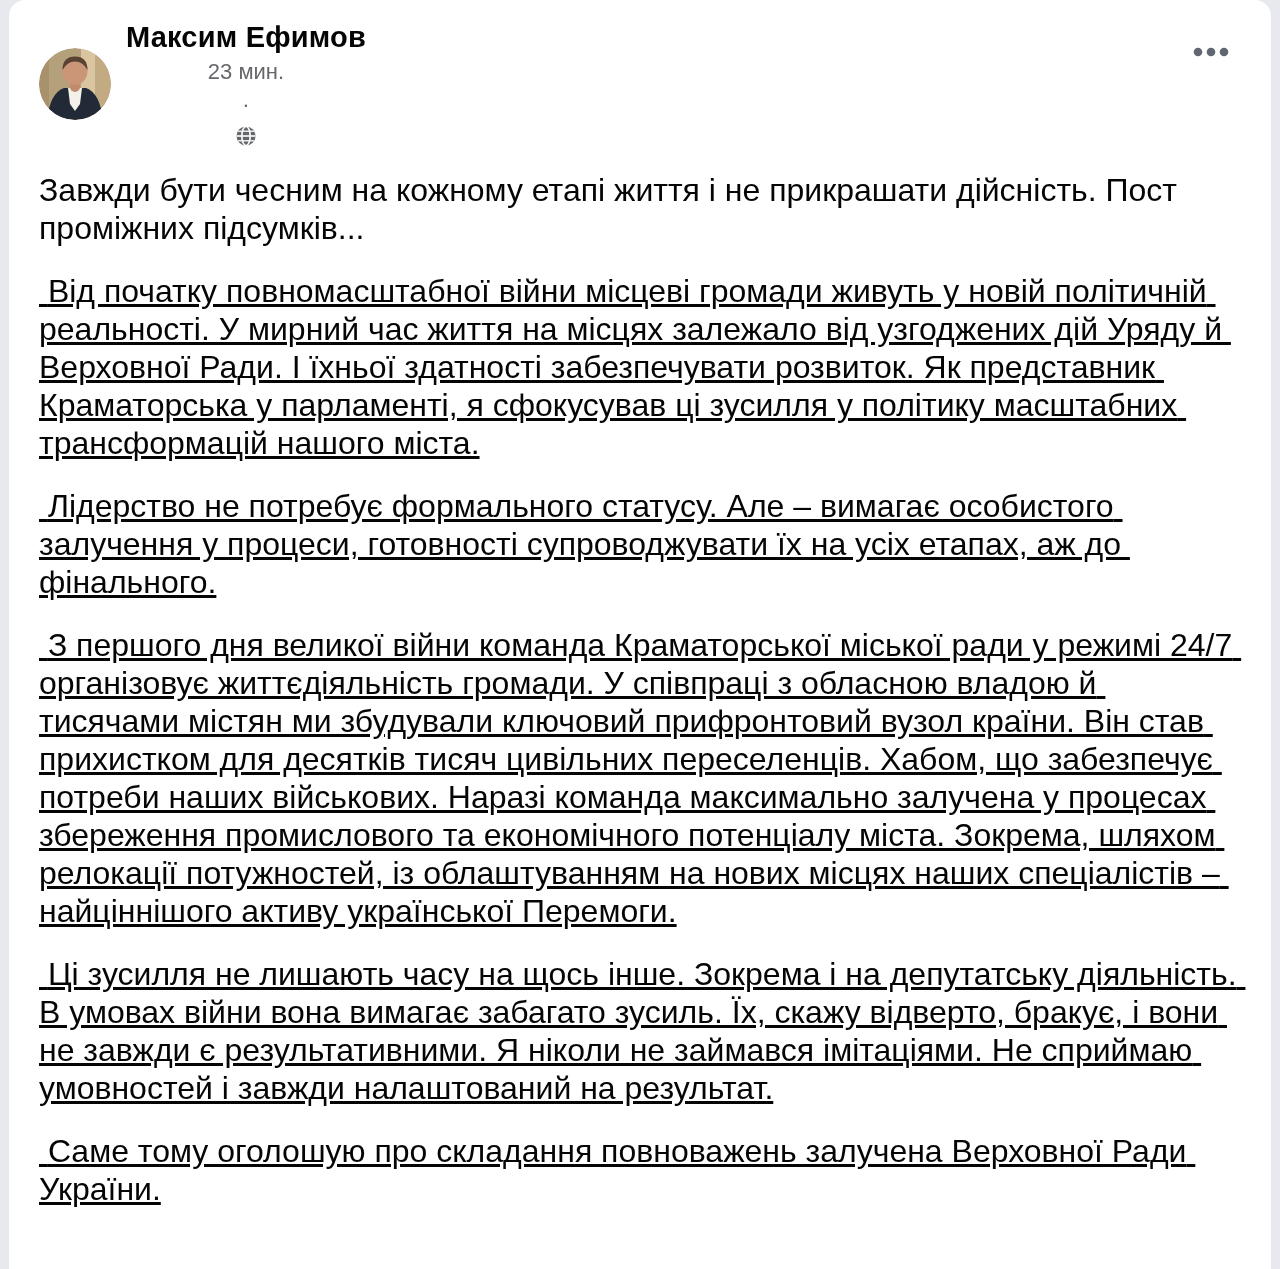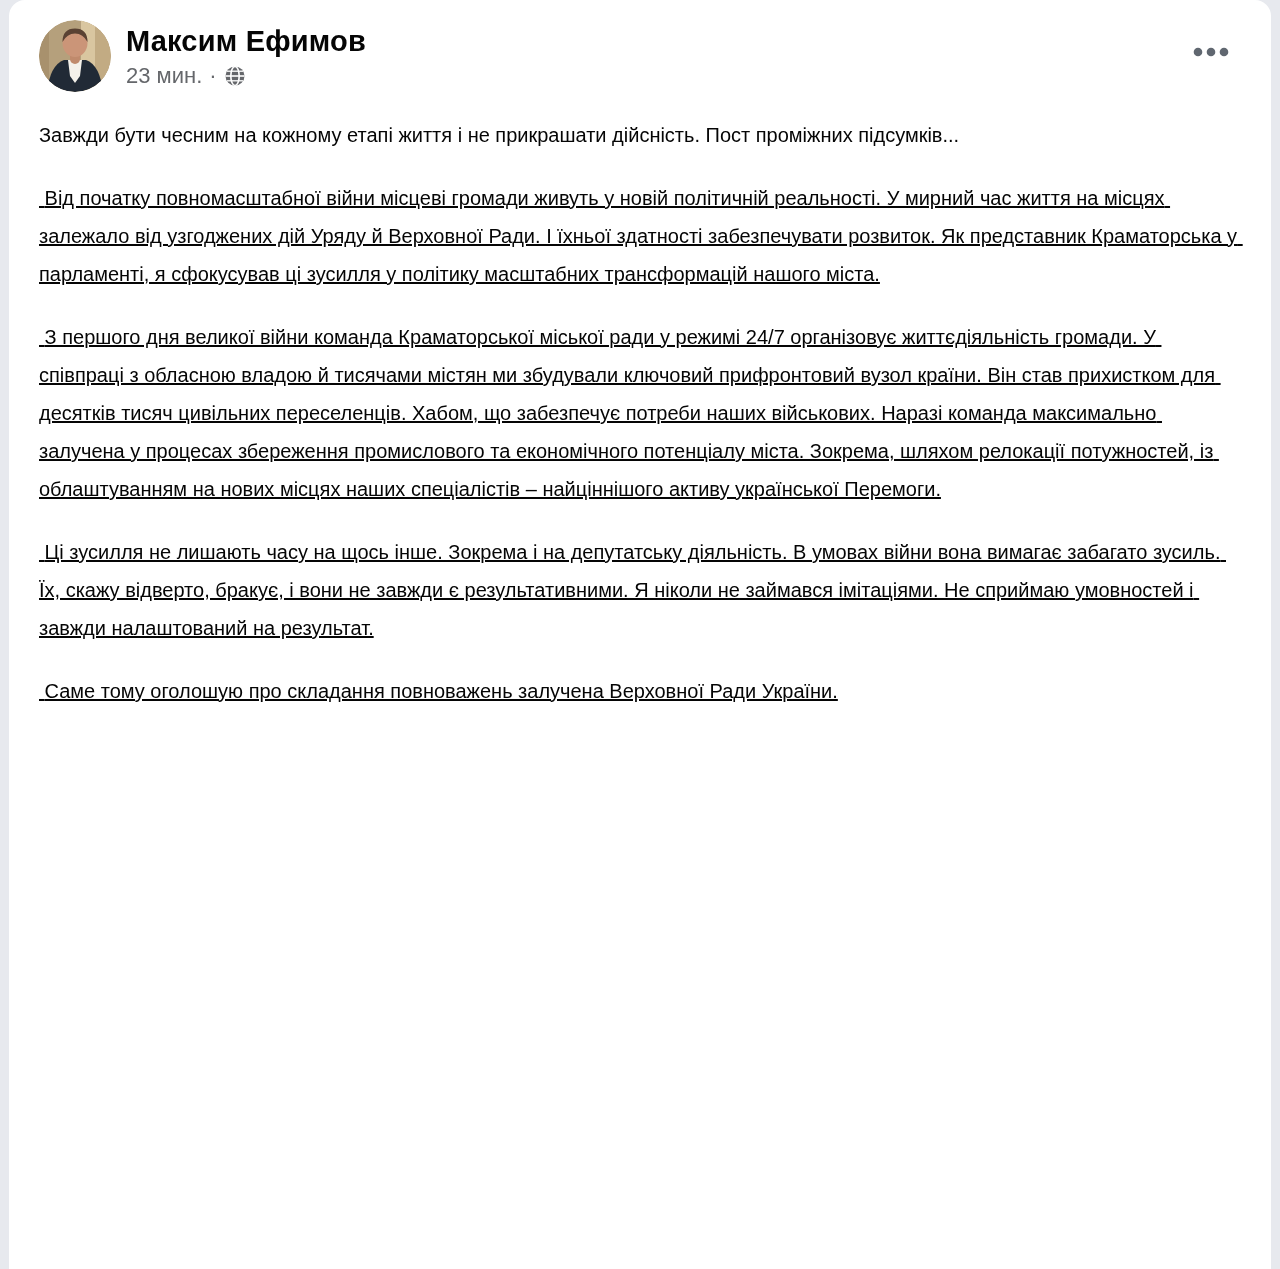--- a/index.html
+++ b/index.html
@@ -39,35 +39,35 @@
   }
   .avatar svg{display:block;width:72px;height:72px;}
   .hmeta{margin-left:15px;text-align:right;}
   .author{
     font-size:29px;font-weight:700;color:var(--text);
     line-height:34px;letter-spacing:.2px;cursor:pointer;
   }
   .sub{
     display:flex;align-items:center;gap:7px;
     margin-top:5px;
-    font-size:22px;color:var(--muted);line-height:26px;
+    font-size:22px;color:var(--muted);line-height:26px;flex-direction:column;
   }
   .sub .timestamp{cursor:pointer;}
   .sub .dot{font-weight:400;}
   .globe{display:inline-flex;align-items:center;}
   .globe svg{display:block;}
   .more{
     position:absolute;top:40px;right:36px;
     background:none;border:none;padding:6px;cursor:pointer;
     line-height:0;
   }
   .content{margin-top:24px;}
   .content p.block{
     margin:0;
-    font-size:20px;
+    font-size:32px;
     line-height:38px;
     color:var(--text);
     white-space:pre-wrap;
     word-break:normal;
   }
   .content p.block.spaced{margin-top:25px;text-decoration:underline;}
 </style>
 </head>
 <body>
 
@@ -121,18 +121,19 @@
           <circle cx="31" cy="6" r="4.3" fill="#606770"></circle>
         </svg>
       </span>
     </button>
 
   </div>
 
   <div class="content">
       <p class="block">Завжди бути чесним на кожному етапі життя і не прикрашати дійсність. Пост проміжних підсумків...</p>
       <p class="block spaced"> Від початку повномасштабної війни місцеві громади живуть у новій політичній реальності. У мирний час життя на місцях залежало від узгоджених дій Уряду й Верховної Ради. І їхньої здатності забезпечувати розвиток. Як представник Краматорська у парламенті, я сфокусував ці зусилля у політику масштабних трансформацій нашого міста.</p>
+      <p class="block spaced"> Лідерство не потребує формального статусу. Але – вимагає особистого залучення у процеси, готовності супроводжувати їх на усіх етапах, аж до фінального.</p>
       <p class="block spaced"> З першого дня великої війни команда Краматорської міської ради у режимі 24/7 організовує життєдіяльність громади. У співпраці з обласною владою й тисячами містян ми збудували ключовий прифронтовий вузол країни. Він став прихистком для десятків тисяч цивільних переселенців. Хабом, що забезпечує потреби наших військових. Наразі команда максимально залучена у процесах збереження промислового та економічного потенціалу міста. Зокрема, шляхом релокації потужностей, із облаштуванням на нових місцях наших спеціалістів – найціннішого активу української Перемоги.</p>
       <p class="block spaced"> Ці зусилля не лишають часу на щось інше. Зокрема і на депутатську діяльність. В умовах війни вона вимагає забагато зусиль. Їх, скажу відверто, бракує, і вони не завжди є результативними. Я ніколи не займався імітаціями. Не сприймаю умовностей і завжди налаштований на результат.</p>
       <p class="block spaced"> Саме тому оголошую про складання повноважень залучена Верховної Ради України.</p>
     </div>
 
 </div>
 
 </body></html>

